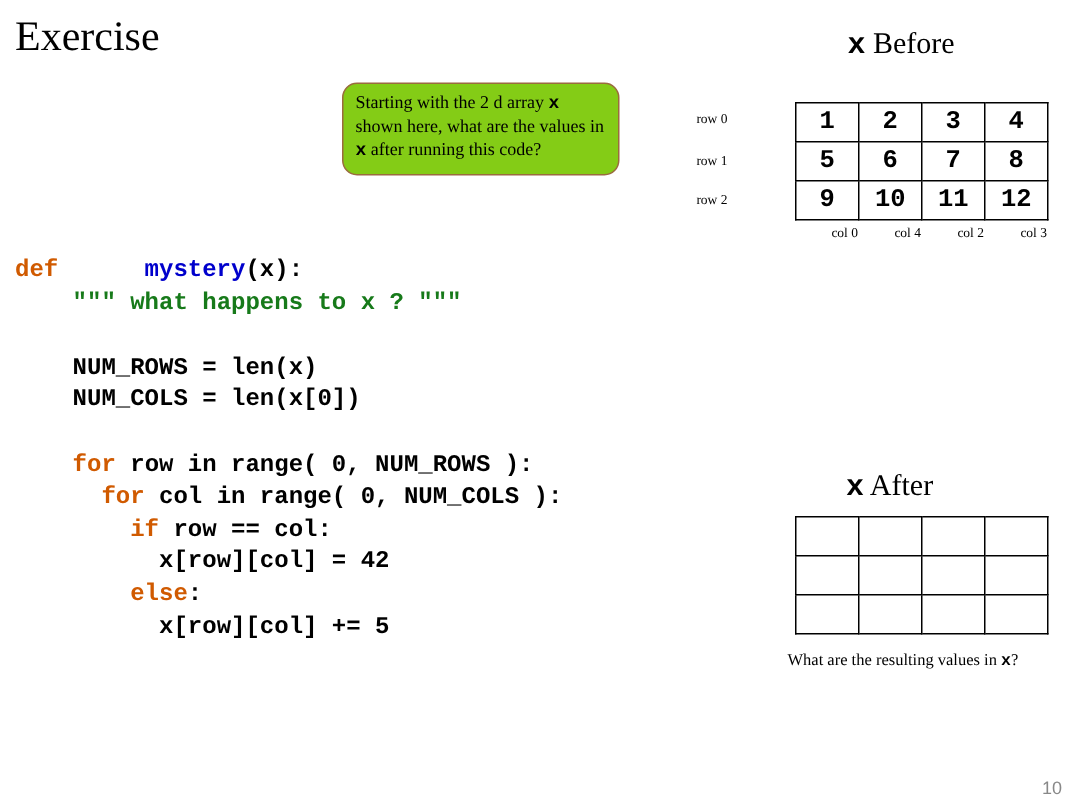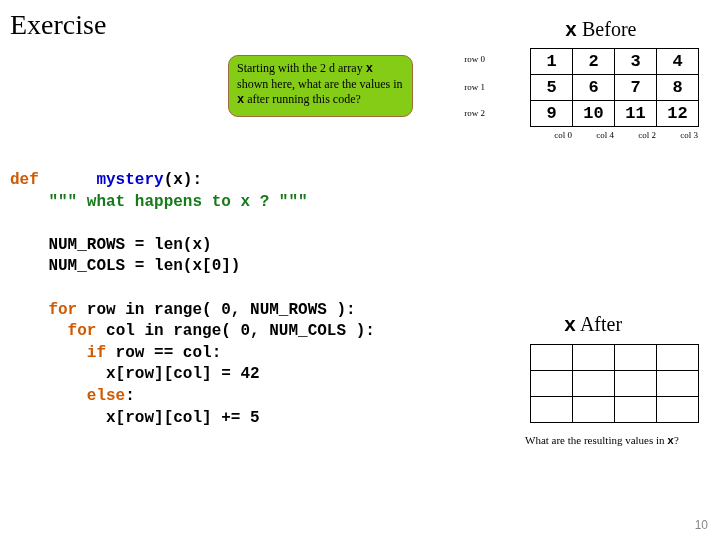--- a/index.html
+++ b/index.html
@@ -108,21 +108,21 @@
 <div class="title">Exercise</div>
 
 <div class="question-box">
   <span>Starting with the 2 d array </span><span class="codechar">x</span><span> shown here, what are the values in </span><span class="codechar">x</span><span> after running this code?</span>
 </div>
 
 <div class="before-label">
   <span class="x">x</span><span> Before</span>
 </div>
 
-<div class="table-block" style="top:48px; left:530px;">
+<div class="table-block" style="top:68px; left:530px;">
   <div class="row-label" style="top:6px; left:-85px;">row 0</div>
   <div class="row-label" style="top:34px; left:-85px;">row 1</div>
   <div class="row-label" style="top:60px; left:-85px;">row 2</div>
   <table class="grid">
     <tbody>
         <tr>
       <td>1</td>
       <td>2</td>
       <td>3</td>
       <td>4</td>

